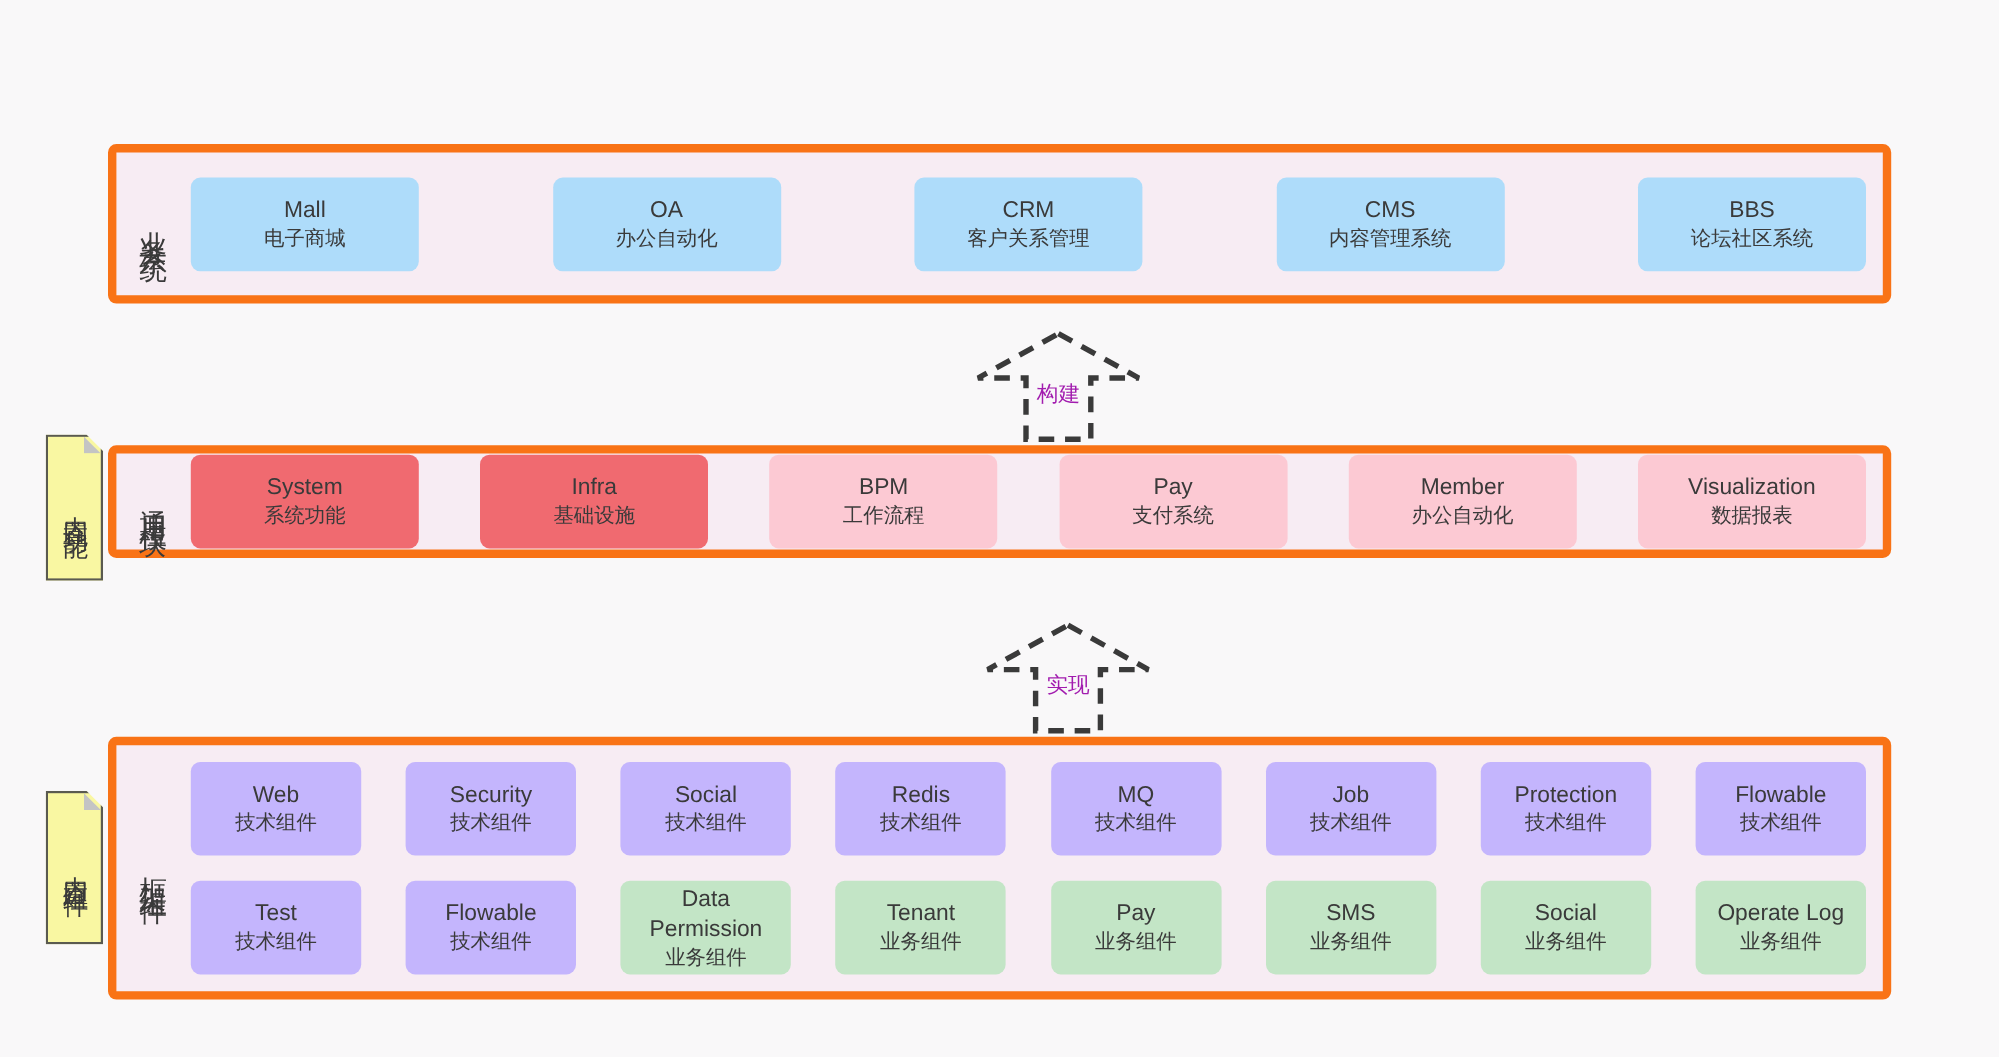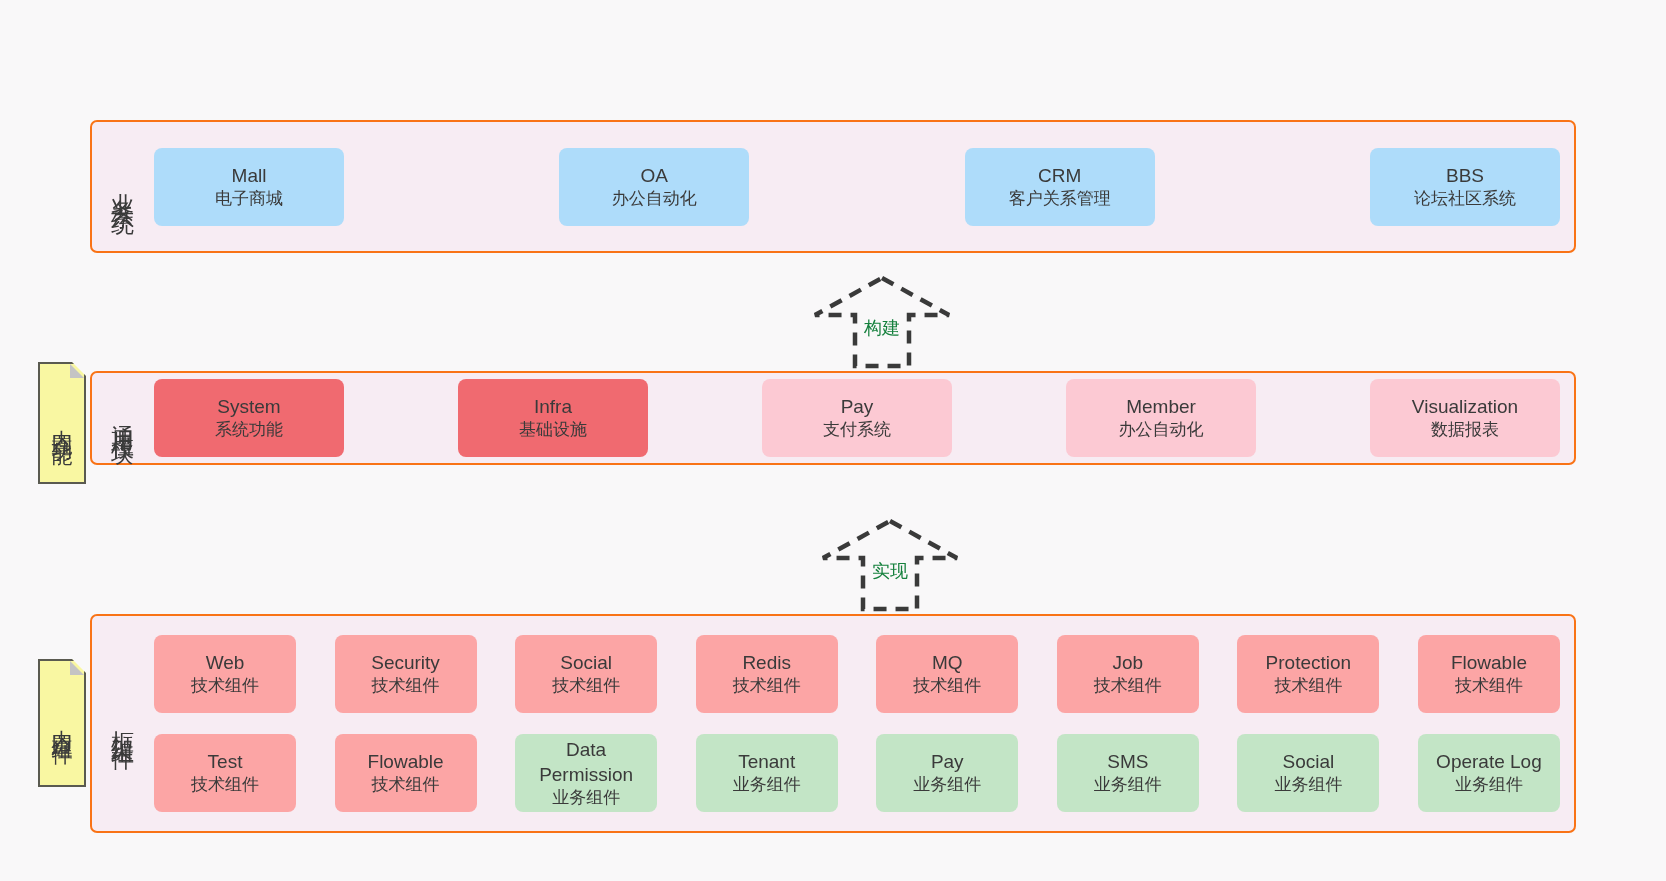--- a/index.html
+++ b/index.html
@@ -4,21 +4,21 @@
 <style>
   html,body{margin:0;padding:0;}
   body{
     width:1666px;height:881px;position:relative;overflow:hidden;
     background:#f9f8f9;
     font-family:"Liberation Sans","DejaVu Sans",sans-serif;
     color:#3a3a3a;
   }
   .layer{
     position:absolute;left:90px;width:1486px;
-    background:#f7ecf3;border:2px solid #f97316;border-radius:7px;
+    background:#f7ecf3;border:7px solid #f97316;border-radius:7px;
     box-sizing:border-box;
   }
   #sec-0{top:120px;height:133px;}
   #sec-1{top:371px;height:94px;}
   #sec-2{top:614px;height:219px;}
   .v-label{
     position:absolute;left:16px;top:50%;transform:translateY(-50%);
     writing-mode:vertical-lr;text-orientation:upright;
     font-size:23px;letter-spacing:6px;color:#3a3a3a;white-space:nowrap;
   }
@@ -32,21 +32,21 @@
     display:flex;flex-direction:column;align-items:center;justify-content:center;
     text-align:center;
   }
   .cols-6 .box{width:190px;}
   .cols-8 .box{width:142px;}
   .box-name{font-size:19px;line-height:1.32;}
   .box-sub{font-size:17px;line-height:1.32;}
   .box.blue{background:#aedcfa;}
   .box.red{background:#f06a70;}
   .box.pink{background:#fcc9d3;}
-  .box.green{background:#fca5a5;}
+  .box.green{background:#c4b5fd;}
   .box.lightgreen{background:#c3e5c6;}
   .note{
     position:absolute;left:38px;width:48px;box-sizing:border-box;
     background:#f9f7a2;border:2px solid #5a5a50;
     clip-path:polygon(0 0,calc(100% - 14px) 0,100% 14px,100% 100%,0 100%);
     display:flex;align-items:center;justify-content:center;
   }
   #note-1{top:362px;height:122px;}
   #note-2{top:659px;height:128px;}
   .note-text{
@@ -56,21 +56,21 @@
   .note-fold{
     position:absolute;top:0;right:0;width:14px;height:14px;
     background:#c4c4c4;clip-path:polygon(0 0,100% 100%,0 100%);
   }
   .arrow{position:absolute;width:150px;height:96px;}
   #arrow-0{left:807px;top:274px;}
   #arrow-1{left:815px;top:517px;}
   .arrow svg{display:block;}
   .arrow-label{
     position:absolute;top:40px;left:50%;transform:translateX(-50%);
-    background:#f9f8f9;padding:2px 5px;font-size:18px;color:#15803d;
+    background:#f9f8f9;padding:2px 5px;font-size:18px;color:#a21caf;
     white-space:nowrap;
   }
 </style>
 </head>
 <body>
 
 <div>
 
   <section class="layer" id="sec-0">
     <div class="v-label">业务系统</div>
@@ -80,20 +80,24 @@
             <div class="box-name">Mall</div>
             <div class="box-sub">电子商城</div>
           </div>
           <div class="box blue">
             <div class="box-name">OA</div>
             <div class="box-sub">办公自动化</div>
           </div>
           <div class="box blue">
             <div class="box-name">CRM</div>
             <div class="box-sub">客户关系管理</div>
+          </div>
+          <div class="box blue">
+            <div class="box-name">CMS</div>
+            <div class="box-sub">内容管理系统</div>
           </div>
           <div class="box blue">
             <div class="box-name">BBS</div>
             <div class="box-sub">论坛社区系统</div>
           </div>
         </div>
       </div>
   </section>
 
   <div class="arrow" id="arrow-0">
@@ -109,20 +113,24 @@
         <div class="box-row cols-6">
           <div class="box red">
             <div class="box-name">System</div>
             <div class="box-sub">系统功能</div>
           </div>
           <div class="box red">
             <div class="box-name">Infra</div>
             <div class="box-sub">基础设施</div>
           </div>
           <div class="box pink">
+            <div class="box-name">BPM</div>
+            <div class="box-sub">工作流程</div>
+          </div>
+          <div class="box pink">
             <div class="box-name">Pay</div>
             <div class="box-sub">支付系统</div>
           </div>
           <div class="box pink">
             <div class="box-name">Member</div>
             <div class="box-sub">办公自动化</div>
           </div>
           <div class="box pink">
             <div class="box-name">Visualization</div>
             <div class="box-sub">数据报表</div>

